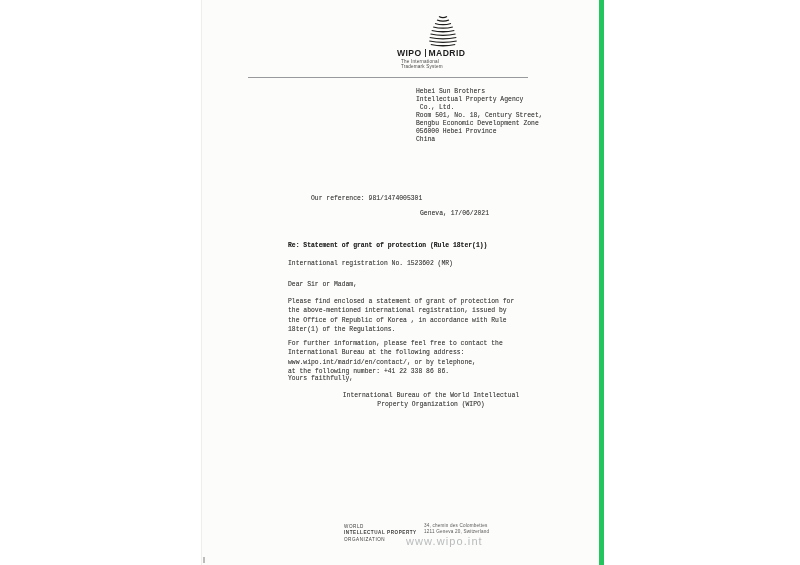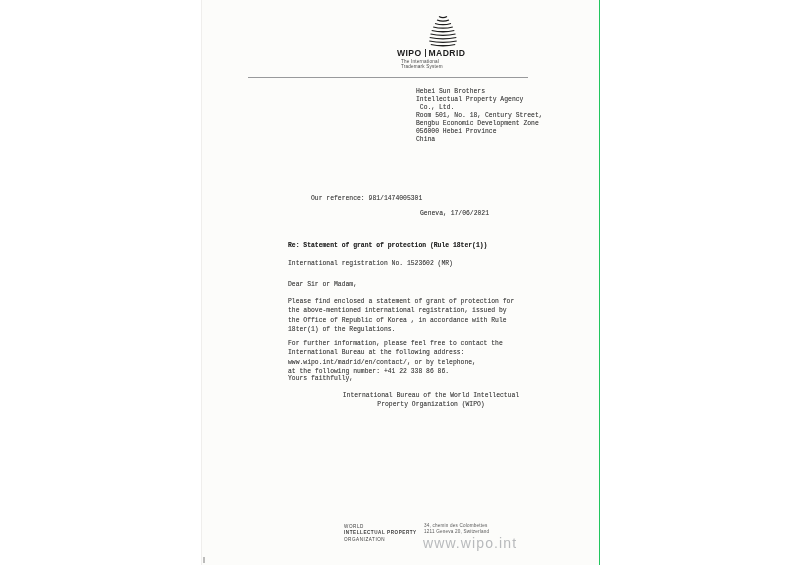--- a/index.html
+++ b/index.html
@@ -3,21 +3,21 @@
 <meta charset="utf-8">
 <style>
   html,body{margin:0;padding:0;background:#fff;}
   .stage{
     position:relative;width:800px;height:565px;background:#ffffff;
     overflow:hidden;font-family:"Liberation Sans",sans-serif;
   }
   .paper{
     position:absolute;left:201px;top:0;width:397px;height:565px;
     background:#fcfcfa;
-    border-right:1px solid #22c55e;
+    border-right:5px solid #22c55e;
     border-left:1px solid #efeeec;
   }
   .mono{
     font-family:"Liberation Mono","DejaVu Sans Mono",monospace;
     font-size:6.4px;color:#454545;white-space:pre;
     text-shadow:0 0 .4px rgba(80,80,80,.55);
   }
   
   .globe{position:absolute;left:226px;top:14px;width:30px;height:34px;}
   .wordmark{
@@ -51,22 +51,22 @@
     font-size:4.6px;line-height:6.3px;letter-spacing:.55px;color:#3c3c3c;
     white-space:pre;
   }
   .footer-org .b{font-weight:bold;}
   .footer-addr{
     position:absolute;left:222px;top:523px;
     font-size:4.6px;line-height:6.3px;letter-spacing:.2px;color:#5a5a5a;
     white-space:pre;
   }
   .footer-url{
-    position:absolute;left:221px;top:535px;
-    font-size:14px;letter-spacing:1.1px;color:#b8babc;white-space:nowrap;
+    position:absolute;left:204px;top:535px;
+    font-size:11px;letter-spacing:1.1px;color:#b8babc;white-space:nowrap;
   }
   .scan-mark{position:absolute;left:1px;top:557px;width:2px;height:6px;background:#9a9a9a;opacity:.65;}
 </style>
 </head>
 <body>
 
 <div class="stage">
   <div class="paper">
 
     <svg class="globe" viewBox="0 0 30 34" fill="none">

